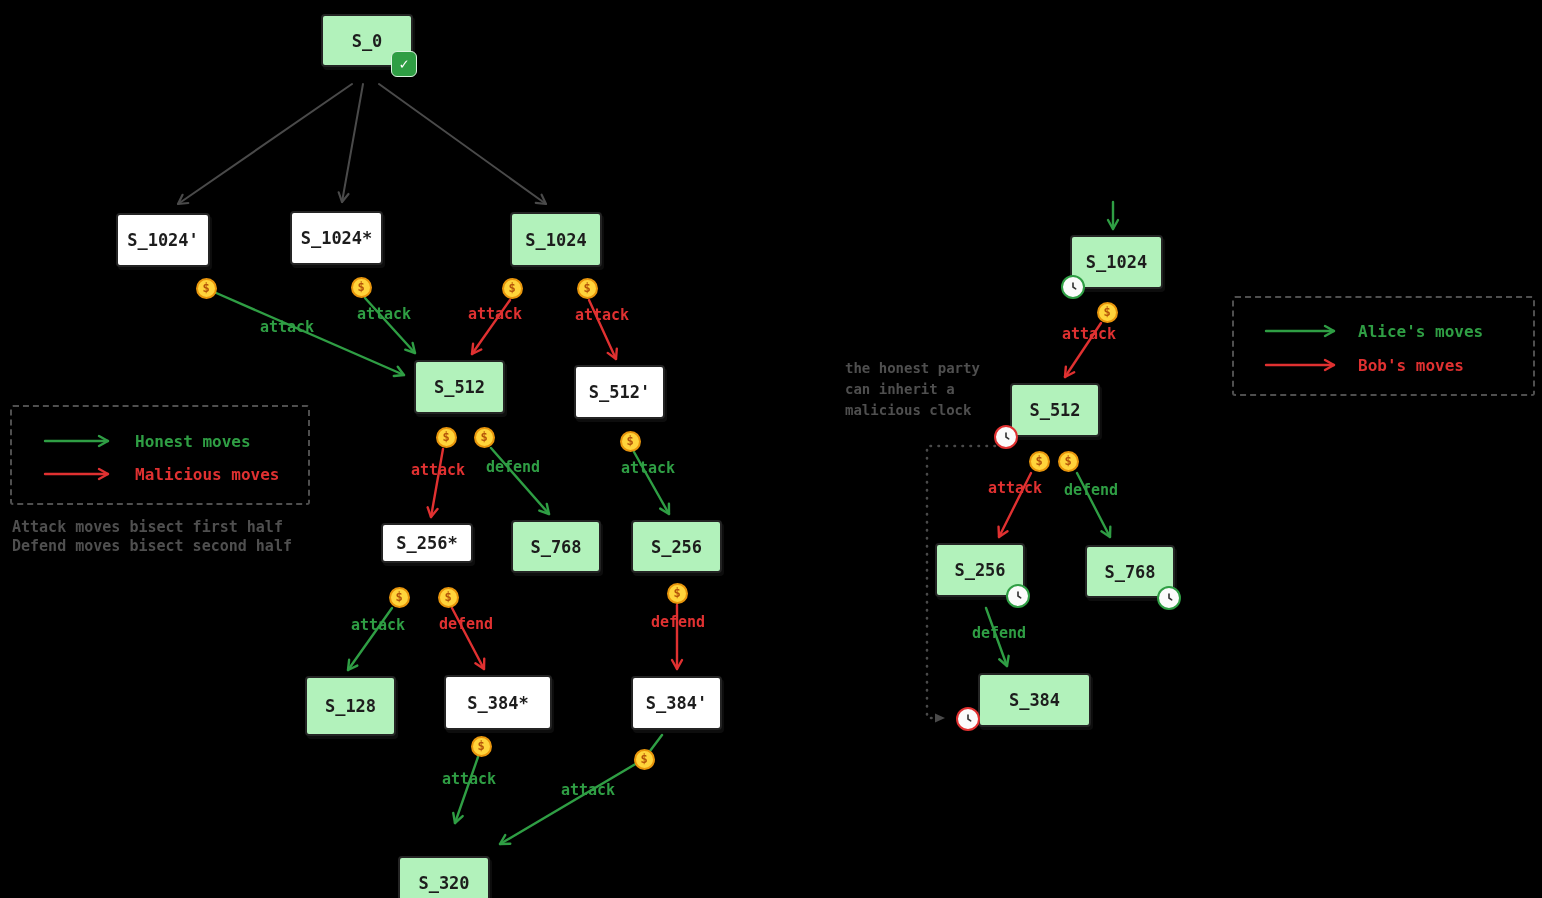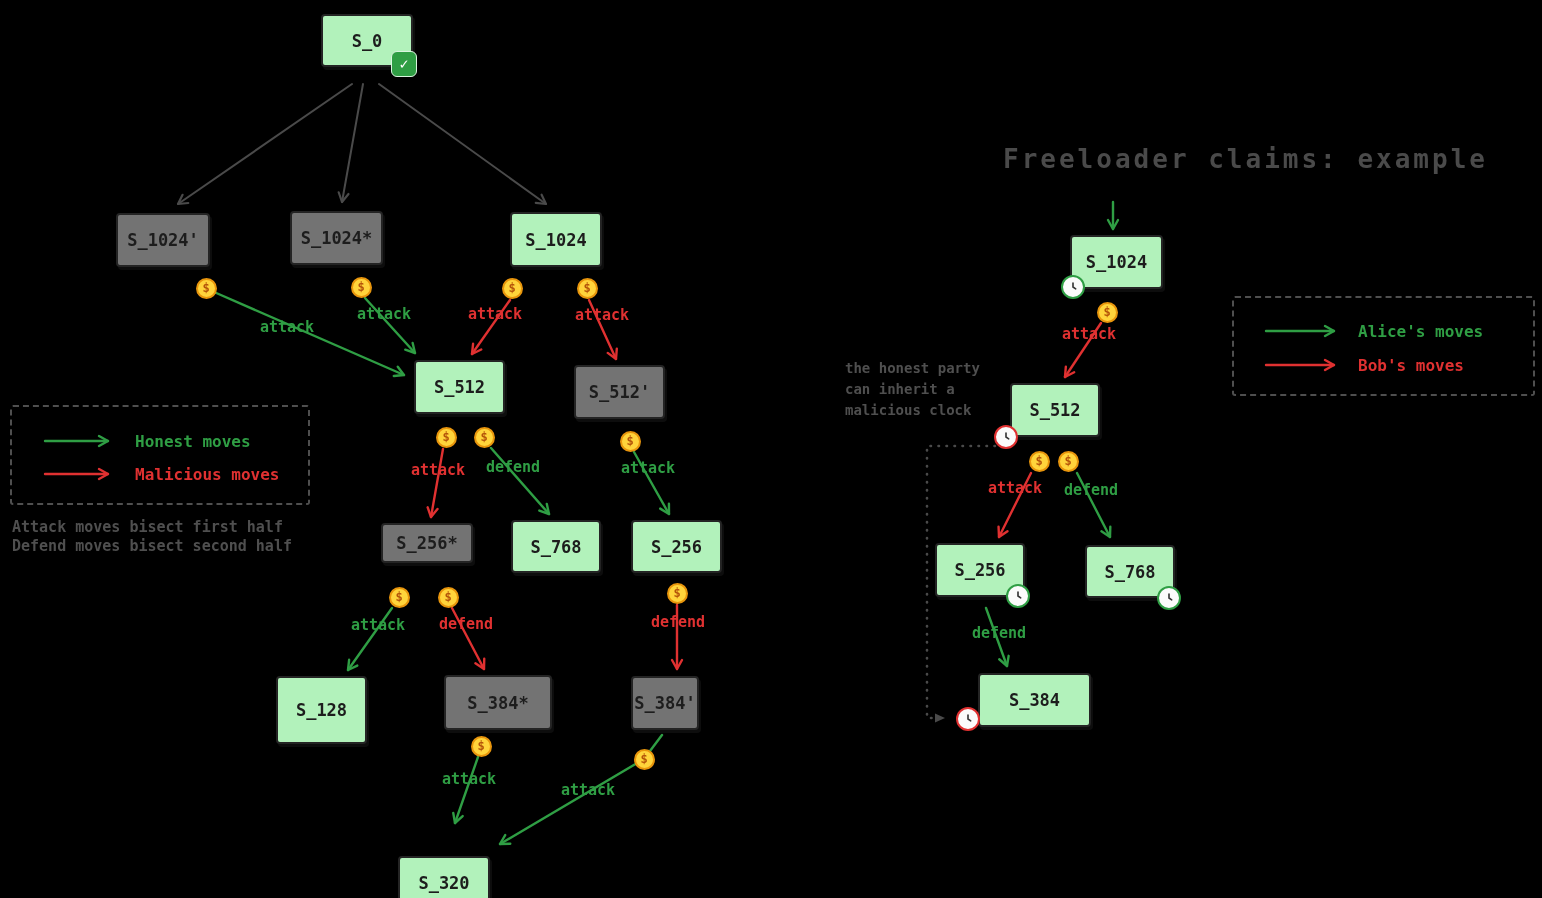--- a/index.html
+++ b/index.html
@@ -11,21 +11,21 @@
   .se{fill:none;stroke-width:2.4;stroke-linecap:round;stroke-linejoin:round}
   .sg{stroke:#2f9e44}
   .sr{stroke:#e03131}
   .sd{stroke:#4a4a4a;stroke-width:2}
   .sdot{stroke:#4a4a4a;stroke-width:2.6;stroke-dasharray:0.5 7.5}
   .node{position:absolute;z-index:2;border:2px solid #242424;border-radius:4px;
         display:flex;align-items:center;justify-content:center;
         font-size:17px;font-weight:bold;color:#1d1d1d;
         box-shadow:2px 3px 0 rgba(255,255,255,0.05)}
   .green{background:#b2f2bb}
-  .pink{background:#737373}
+  .pink{background:#ffffff}
   .elabel{position:absolute;z-index:2;transform:translate(-50%,-50%);
           font-size:15px;font-weight:bold;white-space:nowrap}
   .g{color:#2f9e44}
   .r{color:#e03131}
   .coin{position:absolute;z-index:3;width:21px;height:21px;margin-left:-10.5px;margin-top:-10.5px;
         border-radius:50%;background:#ffd43b;border:2px solid #e8950c;color:#b45309;
         font-size:12px;font-weight:bold;display:flex;align-items:center;justify-content:center}
   .clock{position:absolute;z-index:3;width:24px;height:24px;margin-left:-12px;margin-top:-12px;
          border-radius:50%;background:#fbfbfb;display:flex;align-items:center;justify-content:center}
   .clock svg{width:18px;height:18px}
@@ -113,27 +113,27 @@
     </div>
   <div class="node pink" style="left:381px;top:523px;width:92px;height:40px">
       <span>S_256*</span>
     </div>
   <div class="node green" style="left:511px;top:520px;width:90px;height:53px">
       <span>S_768</span>
     </div>
   <div class="node green" style="left:631px;top:520px;width:91px;height:53px">
       <span>S_256</span>
     </div>
-  <div class="node green" style="left:276px;top:676px;width:91px;height:68px">
+  <div class="node green" style="left:305px;top:676px;width:91px;height:60px">
       <span>S_128</span>
     </div>
   <div class="node pink" style="left:444px;top:675px;width:108px;height:55px">
       <span>S_384*</span>
     </div>
-  <div class="node pink" style="left:631px;top:676px;width:68px;height:54px">
+  <div class="node pink" style="left:631px;top:676px;width:91px;height:54px">
       <span>S_384'</span>
     </div>
   <div class="node green" style="left:398px;top:856px;width:92px;height:54px">
       <span>S_320</span>
     </div>
 
   <div class="node green" style="left:1070px;top:235px;width:93px;height:54px">
       <span>S_1024</span>
     </div>
   <div class="node green" style="left:1010px;top:383px;width:90px;height:54px">
@@ -211,20 +211,19 @@
     </span>
 
   <div class="legend" style="left:10px;top:405px;width:300px;height:100px"></div>
   <span class="legend-label g" style="left:135px;top:432px">Honest moves</span>
   <span class="legend-label r" style="left:135px;top:465px">Malicious moves</span>
 
   <div class="legend" style="left:1232px;top:296px;width:303px;height:100px"></div>
   <span class="legend-label g" style="left:1358px;top:322px">Alice's moves</span>
   <span class="legend-label r" style="left:1358px;top:356px">Bob's moves</span>
 
-  <div class="title">Freeloader claims: example</div>
   <div class="note" style="left:12px;top:518px">Attack moves bisect first half</div>
   <div class="note" style="left:12px;top:537px">Defend moves bisect second half</div>
   <div class="note" style="left:845px;top:360px;font-size:14px">the honest party</div>
   <div class="note" style="left:845px;top:381px;font-size:14px">can inherit a</div>
   <div class="note" style="left:845px;top:402px;font-size:14px">malicious clock</div>
 
 </div>
 
 </body></html>

